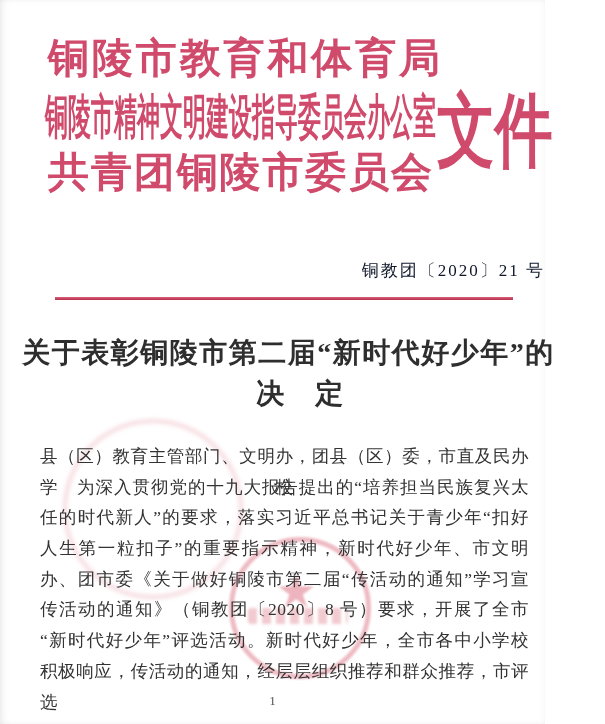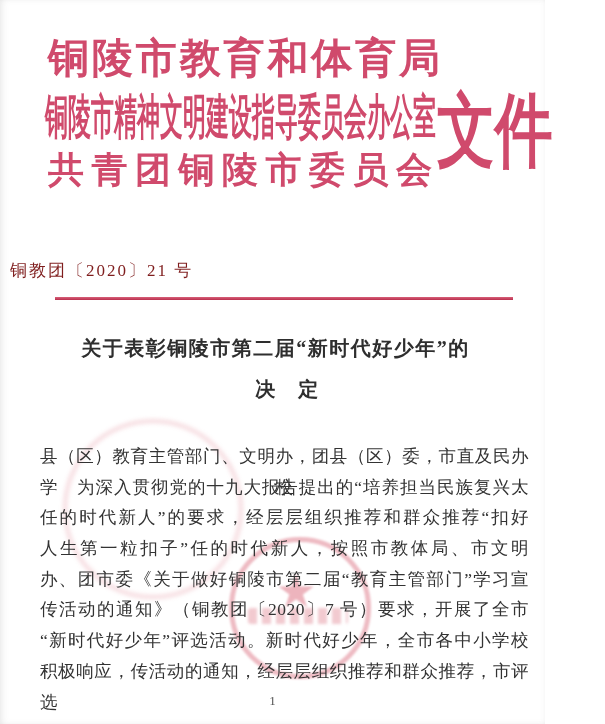--- a/index.html
+++ b/index.html
@@ -64,51 +64,50 @@
     white-space: normal;
   }
   .org-line-2 {
     left: 45px; top: 93px;
     font-size: 46px;
     transform: scale(0.50, 1.04);
     transform-origin: left top;
   }
   .org-line-3 {
     left: 48px; top: 152px; width: 384px;
-    font-size: 36px;
+    font-size: 41px;
     text-align: justify; text-align-last: justify;
     white-space: normal;
   }
   .doc-word {
     position: absolute; left: 437px; top: 90px;
     color: #d04a6c; font-weight: bold;
     font-size: 76px; line-height: 1; white-space: nowrap;
     transform: scale(0.76, 1.06);
     transform-origin: left top;
   }
   
   .doc-number {
     position: absolute; left: 0; top: 259px; width: 100%;
-    text-align: left;
+    text-align: right;
     font-size: 17px; letter-spacing: 2px;
-    color: #7f1d1d;
-    padding-left: 10px;
+    color: #0f172a;
   }
   
   .red-divider {
     position: absolute; left: 55px; top: 297px;
     width: 458px; height: 3px;
     background: linear-gradient(#d8607a, #b92e4c);
   }
   
   .doc-title-1, .doc-title-2 {
-    position: absolute; left: 3px; width: 100%;
+    position: absolute; left: 16px; width: 100%;
     text-align: center;
     font-weight: bold; color: #2e2e2e;
-    font-size: 20px; letter-spacing: 1.5px;
+    font-size: 28px; letter-spacing: 1.5px;
     line-height: 1.2;
   }
   .doc-title-1 { top: 336px; }
   .doc-title-2 { top: 377px; padding-left: 12px; }
   
   .body-block {
     position: absolute; left: 40px; top: 441px; width: 489px;
     font-size: 17.5px; color: #333333;
   }
   .body-line {
@@ -146,24 +145,24 @@
     <div class="doc-number">铜教团〔2020〕21 号</div>
 
     <div class="red-divider"></div>
 
     <div class="doc-title-1">关于表彰铜陵市第二届“新时代好少年”的</div>
     <div class="doc-title-2">决　定</div>
 
     <div class="body-block">
       <div class="body-line">县（区）教育主管部门、文明办，团县（区）委，市直及民办学校：</div>
       <div class="body-line indent">为深入贯彻党的十九大报告提出的“培养担当民族复兴大</div>
-      <div class="body-line">任的时代新人”的要求，经层层组织推荐和群众推荐“扣好</div>
-      <div class="body-line">人生第一粒扣子”任的时代新人，按照市教体局、市文明</div>
-      <div class="body-line">办、团市委《关于做好铜陵市第二届“教育主管部门”学习宣</div>
-      <div class="body-line">传活动的通知》（铜教团〔2020〕7 号）要求，开展了全市</div>
+      <div class="body-line">任的时代新人”的要求，落实习近平总书记关于青少年“扣好</div>
+      <div class="body-line">人生第一粒扣子”的重要指示精神，新时代好少年、市文明</div>
+      <div class="body-line">办、团市委《关于做好铜陵市第二届“传活动的通知”学习宣</div>
+      <div class="body-line">传活动的通知》（铜教团〔2020〕8 号）要求，开展了全市</div>
       <div class="body-line">“新时代好少年”评选活动。新时代好少年，全市各中小学校</div>
       <div class="body-line">积极响应，传活动的通知，经层层组织推荐和群众推荐，市评选</div>
     </div>
 
     <div class="page-number">1</div>
 
   </div>
 </div>
 
 </body></html>

